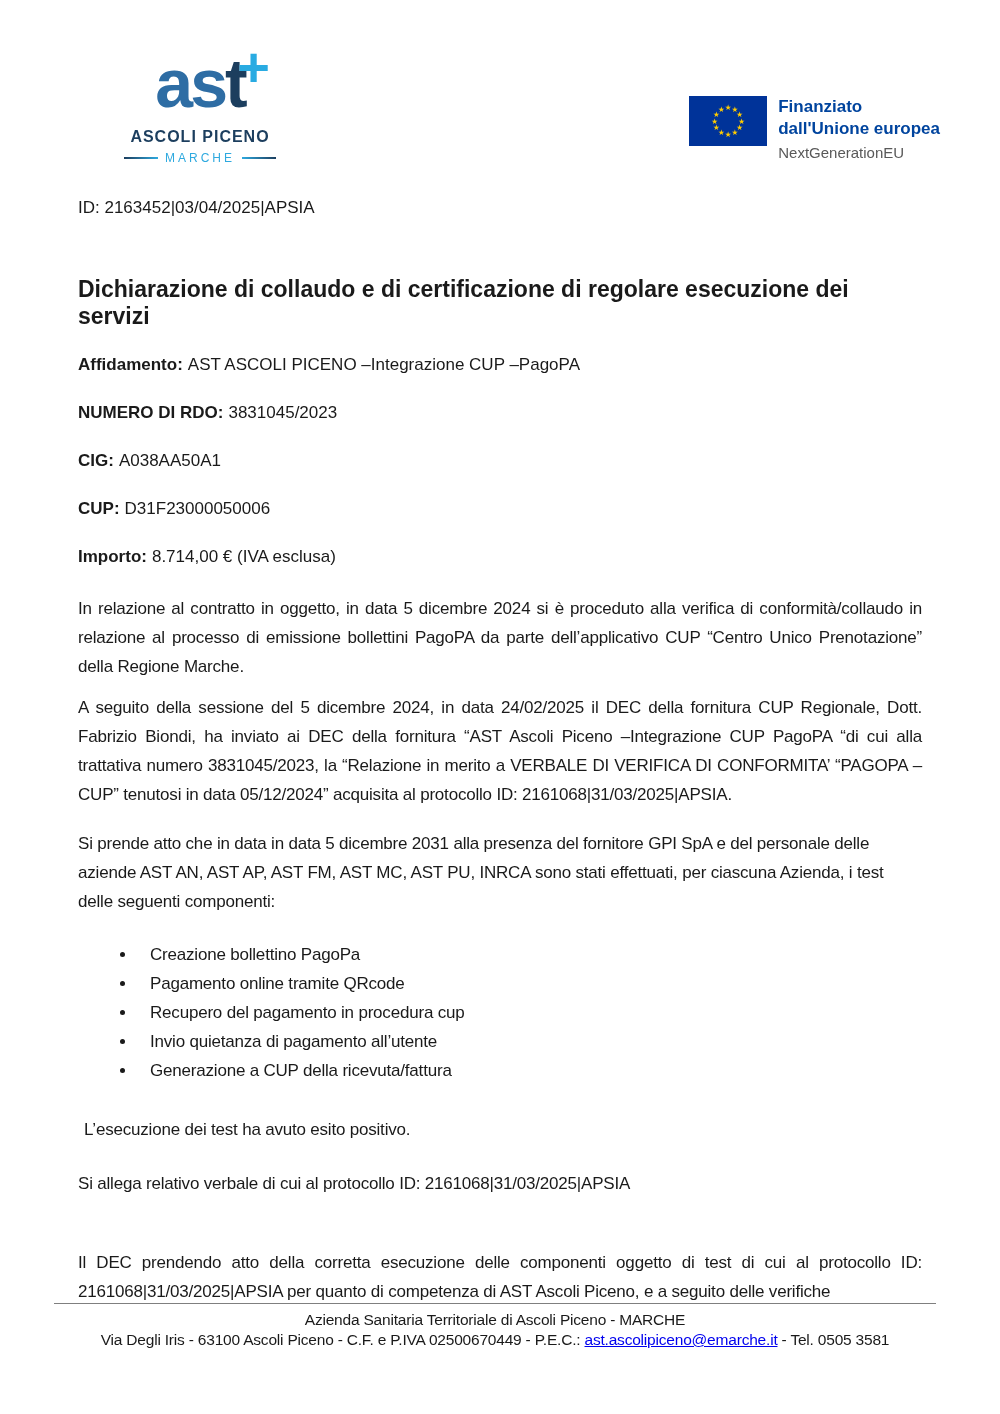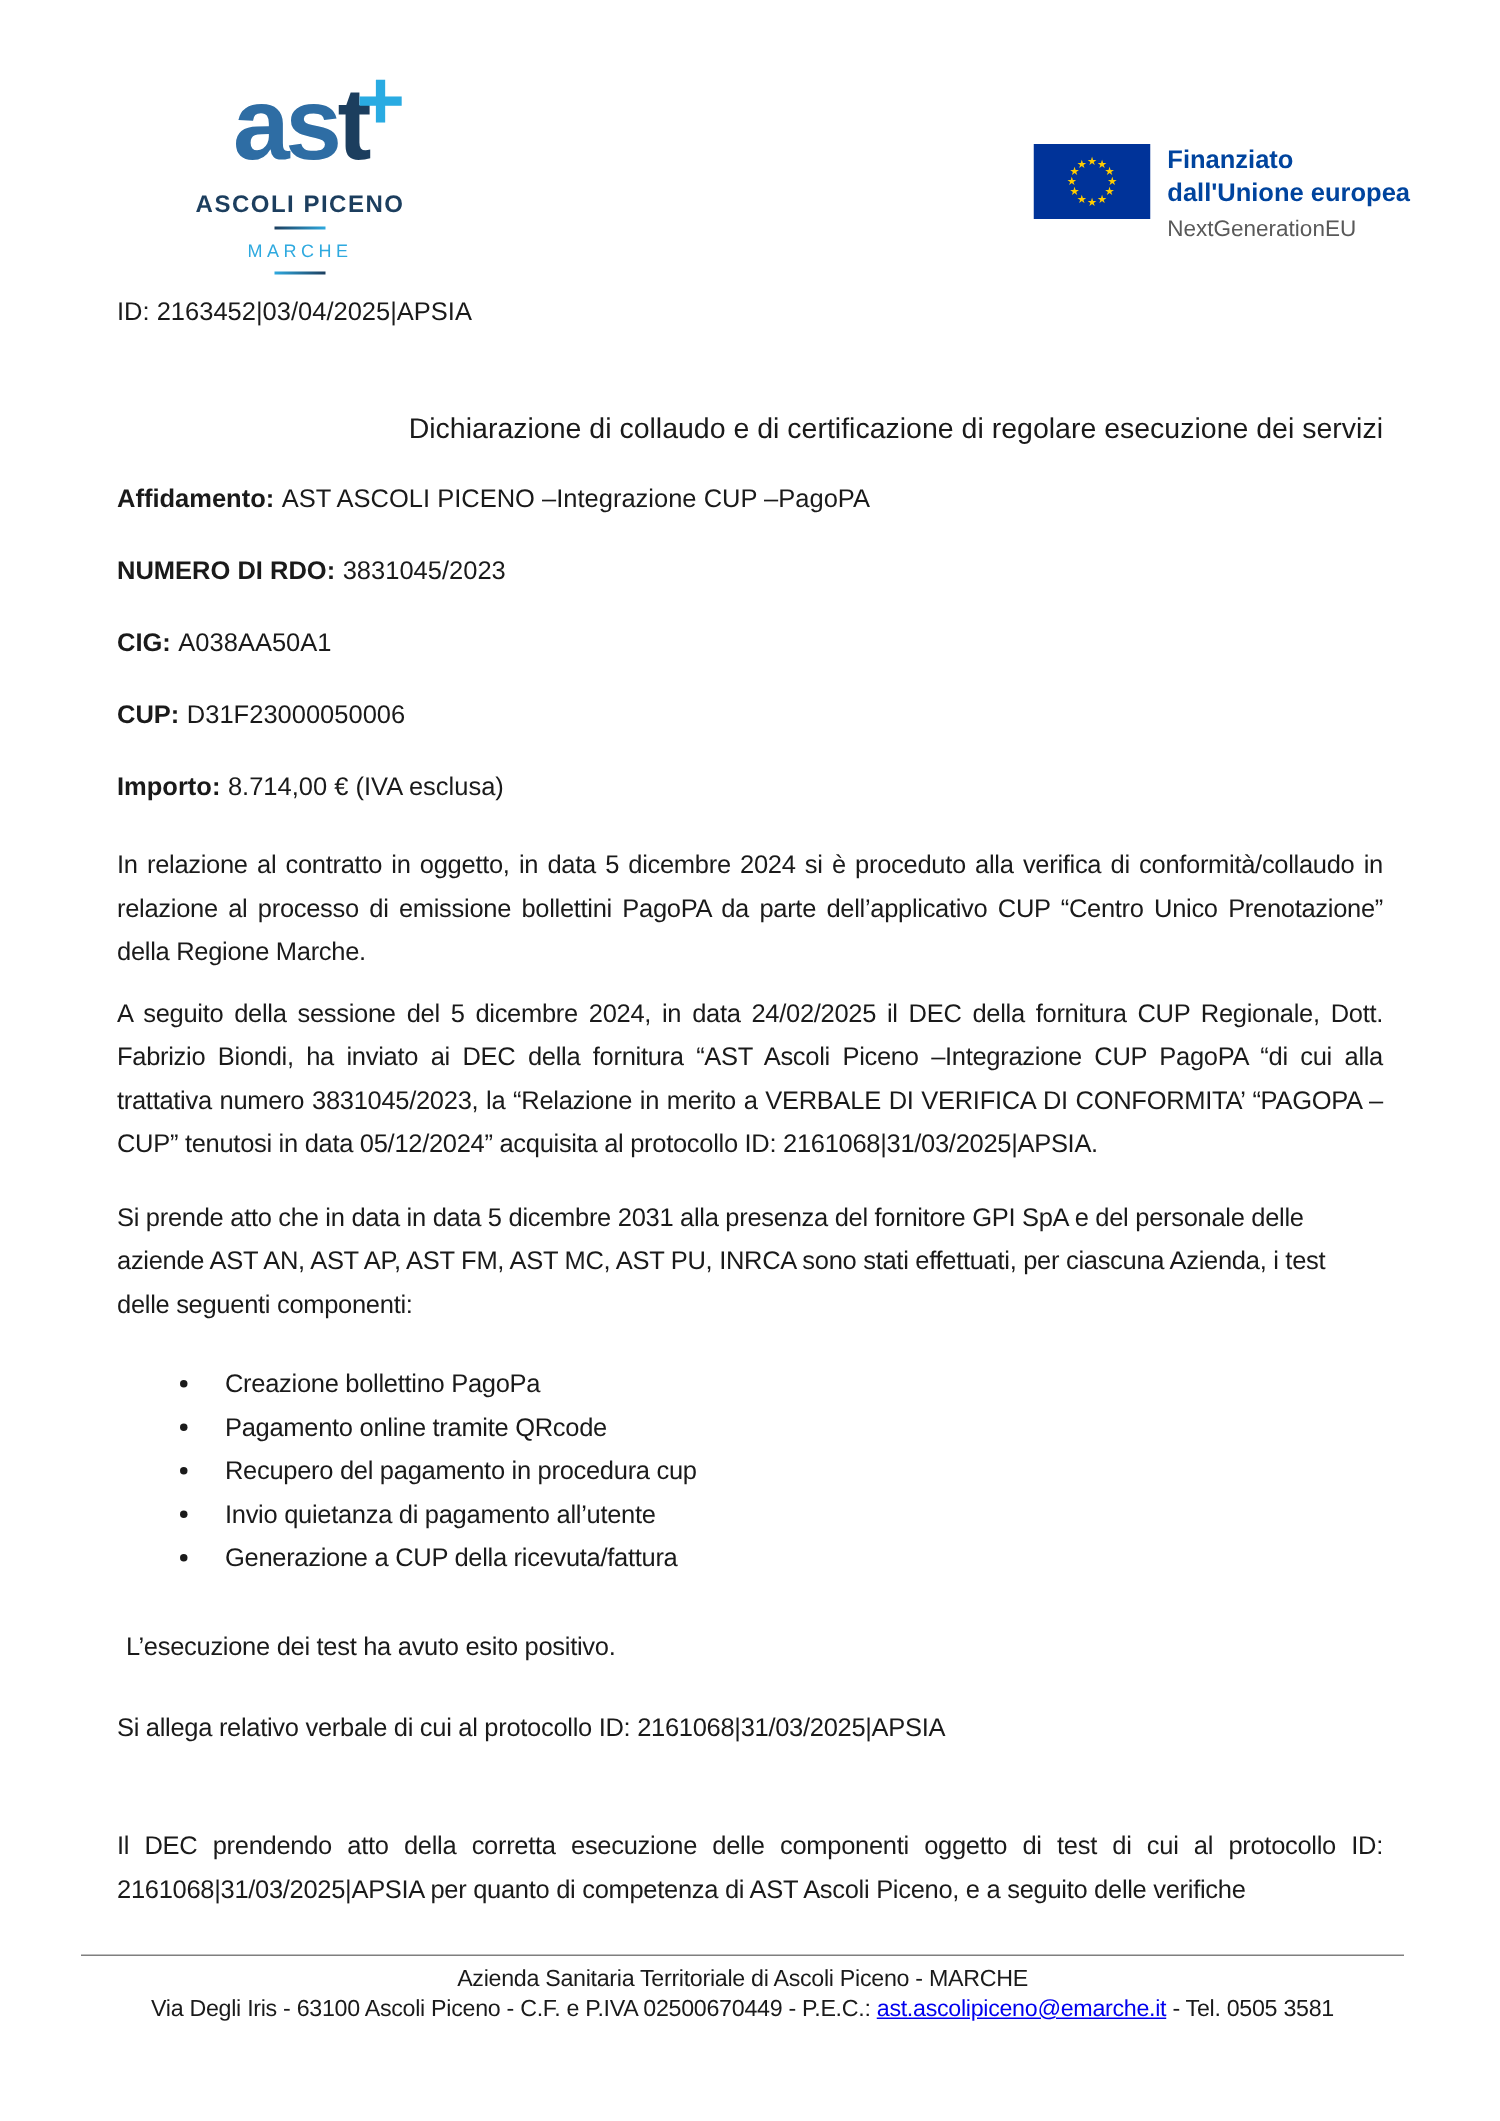--- a/index.html
+++ b/index.html
@@ -29,36 +29,36 @@
   .logo-mark .plus {
     position:absolute; top:-16px; right:10px;
     color:#29abe2; font-size:56px; font-weight:bold; letter-spacing:0;
   }
   .logo-org {
     margin-top:6px; font-size:16px; font-weight:bold;
     color:#1c3e5e; letter-spacing:1px; white-space:nowrap;
   }
   .logo-region {
     margin-top:5px; display:flex; align-items:center; justify-content:center; gap:7px;
-    font-size:12px; color:#2ea9df; letter-spacing:3px;flex-direction:column;
+    font-size:12px; color:#2ea9df; letter-spacing:3px;
   }
   .logo-region .line { height:2px; width:34px; }
   .logo-region .line.l { background:linear-gradient(90deg,#1c3e5e,#2ea9df); }
   .logo-region .line.r { background:linear-gradient(90deg,#2ea9df,#1c3e5e); }
 
   .eu { display:flex; align-items:flex-start; gap:11px; margin-top:46px; }
   .eu-flag { display:block; }
   .eu-text { font-size:17px; line-height:22px; }
   .eu-text .b { font-weight:bold; color:#00449e; }
   .eu-text .g { color:#595959; font-size:15px; margin-top:2px; }
 
   
   .id-line { margin:28px 0 0; font-size:17px; font-weight:normal; }
   .doc-title {
-    margin:58px 0 0; font-size:19px; font-weight:normal; text-align:right;
+    margin:58px 0 0; font-size:23px; font-weight:bold; text-align:left;
   }
   .fields { margin-top:24px; }
   .field { margin:0 0 26px; font-size:17px; line-height:22px; }
   .field .lbl { font-weight:bold; margin-right:5px; }
 
   .para {
     font-size:17px; line-height:29px; margin:0; text-align:justify;
     letter-spacing:-0.2px;
   }
   .p1 { margin-top:22px; }

